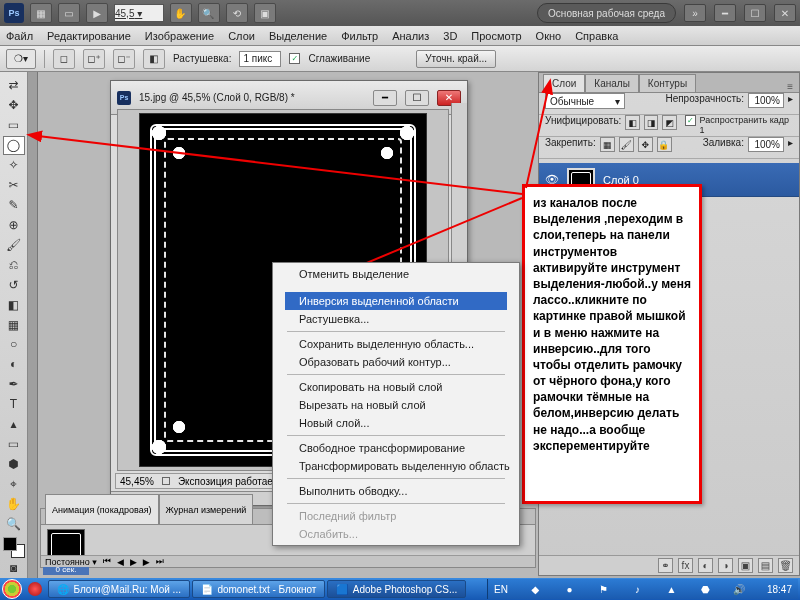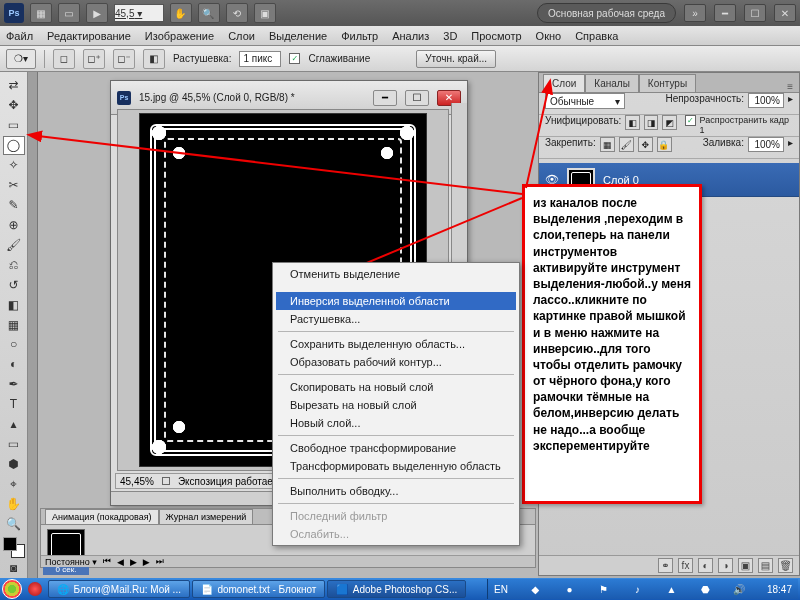--- a/index.html
+++ b/index.html
@@ -40,21 +40,21 @@
   .canvas { width:286px;height:352px;background:#000;box-shadow:0 0 0 1px #333; position:relative; }
   .ornate { position:absolute;inset:10px;border:6px double #fff;border-radius:6px; }
   .ornate::before{content:"";position:absolute;inset:8px;border:2px dashed #fff;border-radius:4px;opacity:.9;}
   .corner{position:absolute;width:50px;height:50px;background:radial-gradient(circle at 30% 30%,#fff 0 14%,transparent 15%),radial-gradient(circle at 70% 70%,#fff 0 12%,transparent 13%);}
   .c1{left:4px;top:4px;} .c2{right:4px;top:4px;transform:scaleX(-1);} .c3{left:4px;bottom:4px;transform:scaleY(-1);} .c4{right:4px;bottom:4px;transform:scale(-1,-1);}
   .doc-status { position:absolute;left:4px;right:18px;bottom:16px;height:16px;background:#e0e0e0;border:1px solid #999;display:flex;align-items:center;padding:0 4px;gap:8px;font-size:10px; }
   .vscroll { position:absolute;right:0;top:22px;width:16px;bottom:16px;background:#d0d0d0;border-left:1px solid #888; }
   .hscroll { position:absolute;left:0;right:0;bottom:0;height:14px;background:#d0d0d0;border-top:1px solid #888; }
 
   
-  .ctx { position:absolute; left:272px; top:262px; width:248px; background:#f2f2f2; border:1px solid #7a7a7a; box-shadow:2px 2px 6px rgba(0,0,0,.4); z-index:30; padding:2px 3px; font-size:11px;color:#1a1a1a;}
+  .ctx { position:absolute; left:272px; top:262px; width:248px; background:#f2f2f2; border:1px solid #7a7a7a; box-shadow:2px 2px 6px rgba(0,0,0,.4); z-index:30; padding:2px 12px; font-size:11px;color:#1a1a1a;}
   .ctx-item { height:18px;display:flex;align-items:center;padding:0 14px;white-space:nowrap; }
   .ctx-item.dis { color:#9a9a9a; }
   .ctx-item.hi { background:#316ac5;color:#fff;margin-top:9px; }
   .ctx-sep { height:1px;background:#b5b5b5;margin:3px 2px; }
 
   
   .right-col { position:absolute; right:0; top:72px; width:262px; bottom:22px; background:#b0b0b0; }
   .layers-panel { position:absolute; left:0; right:0; top:0; bottom:2px; background:linear-gradient(#d8d8d8,#cacaca); border:1px solid #7a7a7a; }
   .lp-tabs { height:20px;display:flex;align-items:flex-end;gap:0;background:#b7b7b7;border-bottom:1px solid #888;padding-left:4px; }
   .lp-tab { height:18px;padding:0 8px;background:#cbcbcb;border:1px solid #888;border-bottom:none;display:flex;align-items:center;font-size:10px;color:#333; }
@@ -73,21 +73,21 @@
 
   
   .anno { position:absolute; left:522px; top:184px; width:180px; height:320px;background:#fff;border:3px solid #e00;box-shadow:2px 2px 4px rgba(0,0,0,.3);padding:8px 8px;font-size:12px;font-weight:bold;color:#000;z-index:25;line-height:1.35; word-wrap:break-word;}
 
   
   .arrows{position:absolute;inset:0;pointer-events:none;z-index:28;}
 
   
   .anim-panel { position:absolute; left:40px; right:264px; top:508px; height:60px; background:#cfcfcf; border:1px solid #888; }
   .anim-tabs{height:16px;display:flex;align-items:flex-end;background:#bdbdbd;border-bottom:1px solid #888;padding-left:4px;gap:0;}
-  .anim-tab{height:15px;padding:0 6px;background:#d6d6d6;border:1px solid #888;border-bottom:none;font-size:9px;display:flex;align-items:center;}
+  .anim-tab{height:30px;padding:0 6px;background:#d6d6d6;border:1px solid #888;border-bottom:none;font-size:9px;display:flex;align-items:center;}
   .anim-tab.active{background:#e4e4e4;}
   .frame{width:38px;height:32px;background:#000;border:1px solid #666;margin:2px 4px;position:relative;}
   .frame::after{content:"";position:absolute;inset:3px;border:1px double #fff;border-radius:2px;}
   .frame-lbl{position:absolute;left:0;right:0;bottom:-12px;height:12px;background:#4a74b8;color:#fff;font-size:8px;display:flex;align-items:center;justify-content:center;}
   .anim-foot{position:absolute;left:0;right:0;bottom:0;height:12px;background:#c4c4c4;border-top:1px solid #999;display:flex;align-items:center;padding:0 4px;gap:6px;font-size:9px;}
 
   
   .taskbar{position:absolute;left:0;right:0;bottom:0;height:22px;background:linear-gradient(#3a8adf,#1558b3);display:flex;align-items:center;color:#fff;font-size:10px;padding:0 2px;gap:2px;}
   .start{width:20px;height:20px;border-radius:50%;background:radial-gradient(circle,#7c3 30%,#cc3 35% 55%,#f44 58% 80%,#39f 83%);border:1px solid #fff;}
   .task-btn{height:18px;background:linear-gradient(#5da3e8,#2a6fc3);border:1px solid #1a4a88;border-radius:2px;padding:0 8px;display:flex;align-items:center;gap:4px;max-width:150px;overflow:hidden;white-space:nowrap;}

